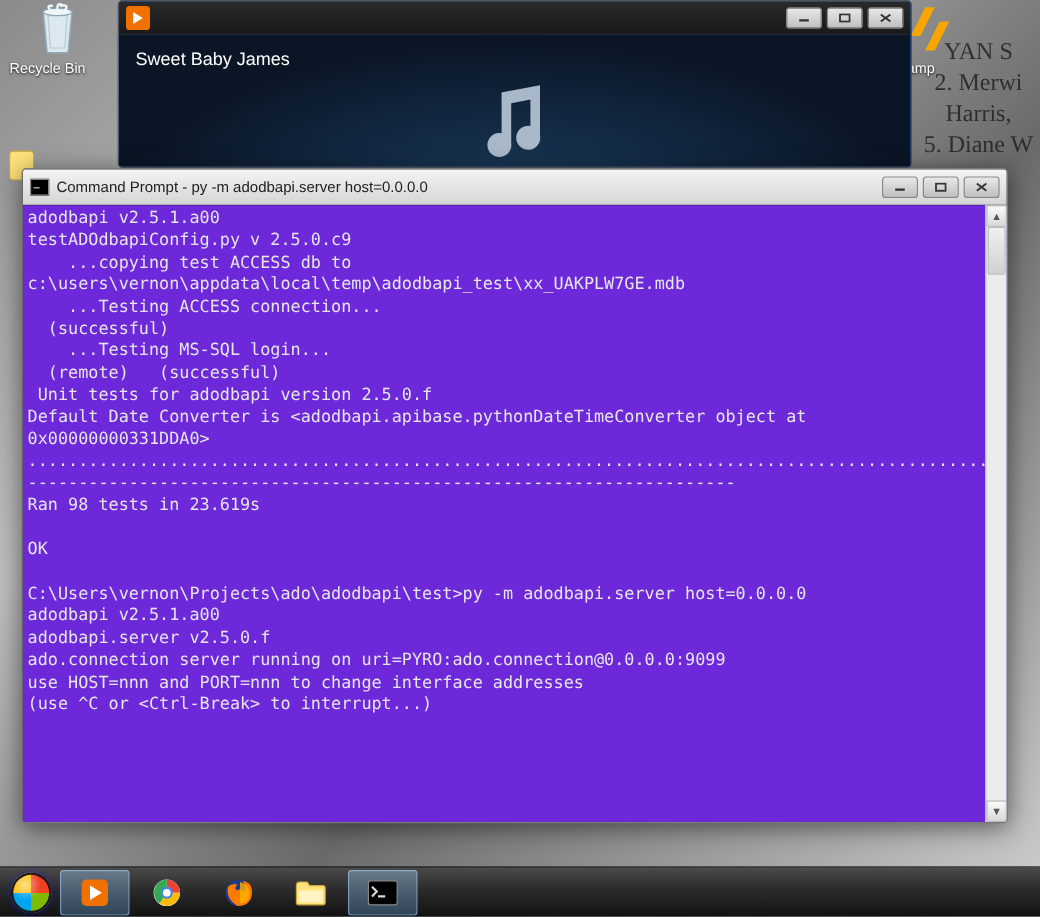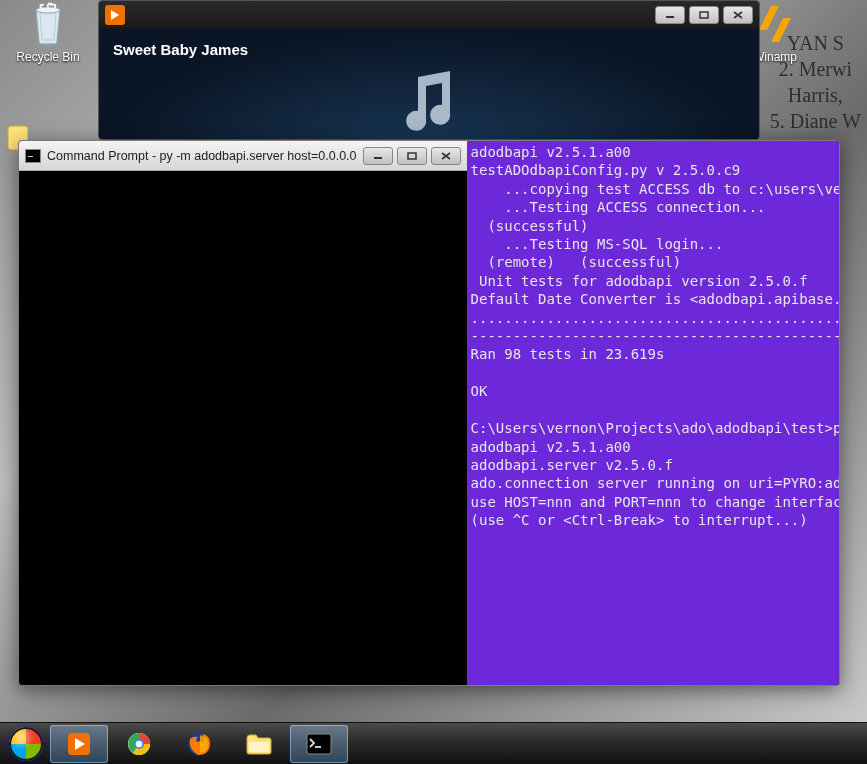--- a/index.html
+++ b/index.html
@@ -6,30 +6,30 @@
   html, body { width: 867px; height: 764px; overflow: hidden; font-family: "Segoe UI", Tahoma, sans-serif; }
   body {
     background: linear-gradient(135deg, #8a8a8a 0%, #bfbfbf 30%, #6a6a6a 60%, #cfcfcf 100%);
     position: relative;
   }
   
   .bg-text {
     position: absolute; right: 6px; top: 30px; color: #222; font-family: "Times New Roman", serif;
     font-size: 20px; line-height: 26px; text-align: center; opacity: 0.85; white-space: pre;
   }
-  .desktop-icon { position: absolute; width: 80px; text-align: center; color: #fff; font-size: 12px; text-shadow: 0 1px 2px #000; }
+  .desktop-icon { position: absolute; width: 80px; text-align: left; color: #fff; font-size: 12px; text-shadow: 0 1px 2px #000; }
   .desktop-icon .glyph { width: 48px; height: 48px; margin: 0 auto 2px; display: flex; align-items: center; justify-content: center; }
   .recycle { left: 8px; top: 0; }
   .recycle .glyph svg { width: 40px; height: 44px; }
   .winamp { left: 735px; top: 0; }
 
   
   .mp-window {
     position: absolute; left: 98px; top: 0; width: 662px; height: 140px;
-    background: #3b82f6; border: 1px solid #555; border-radius: 4px; overflow: hidden; font-weight: bold;
+    background: #3b82f6; border: 1px solid #555; border-radius: 4px; overflow: hidden;
   }
   .mp-titlebar {
     height: 28px; background: linear-gradient(#2a2a2a, #1a1a1a);
     display: flex; align-items: center; justify-content: space-between;
     padding: 0 6px;
   }
   .mp-logo { width: 20px; height: 20px; background: #f07000; border-radius: 3px; display: flex; align-items: center; justify-content: center; }
   .win-controls { display: flex; gap: 4px; }
   .win-btn {
     width: 30px; height: 18px; border-radius: 3px; border: 1px solid #888;
@@ -38,21 +38,21 @@
   }
   .mp-body { padding: 12px 14px; background: radial-gradient(ellipse at 50% 120%, #1a3a5a 0%, #0a1525 70%); height: calc(100% - 28px); position: relative; }
   .song-title { color: #fff; font-size: 15px; }
   .mp-note { position: absolute; left: 50%; top: 40px; transform: translateX(-50%); }
 
   
   .cmd-window {
     position: absolute; left: 18px; top: 140px; width: 822px; height: 546px;
     border: 1px solid #7a7a7a; border-radius: 4px; overflow: hidden;
     box-shadow: 0 4px 20px rgba(0,0,0,.5);
-    display: flex; flex-direction: row;
+    display: flex; flex-direction: column;
     background: #000;
   }
   .cmd-titlebar {
     height: 30px; background: linear-gradient(#f4f4f4, #d6d6d6);
     border-bottom: 1px solid #aaa;
     display: flex; align-items: center; padding: 0 6px; gap: 6px;
   }
   .cmd-icon { width: 16px; height: 14px; background:#000; border:1px solid #888; position:relative; }
   .cmd-icon::after{content:"";position:absolute;left:2px;top:6px;width:5px;height:1px;background:#ccc;}
   .cmd-title { font-size: 12.5px; color: #222; flex: 1; white-space: nowrap; overflow: hidden; }

